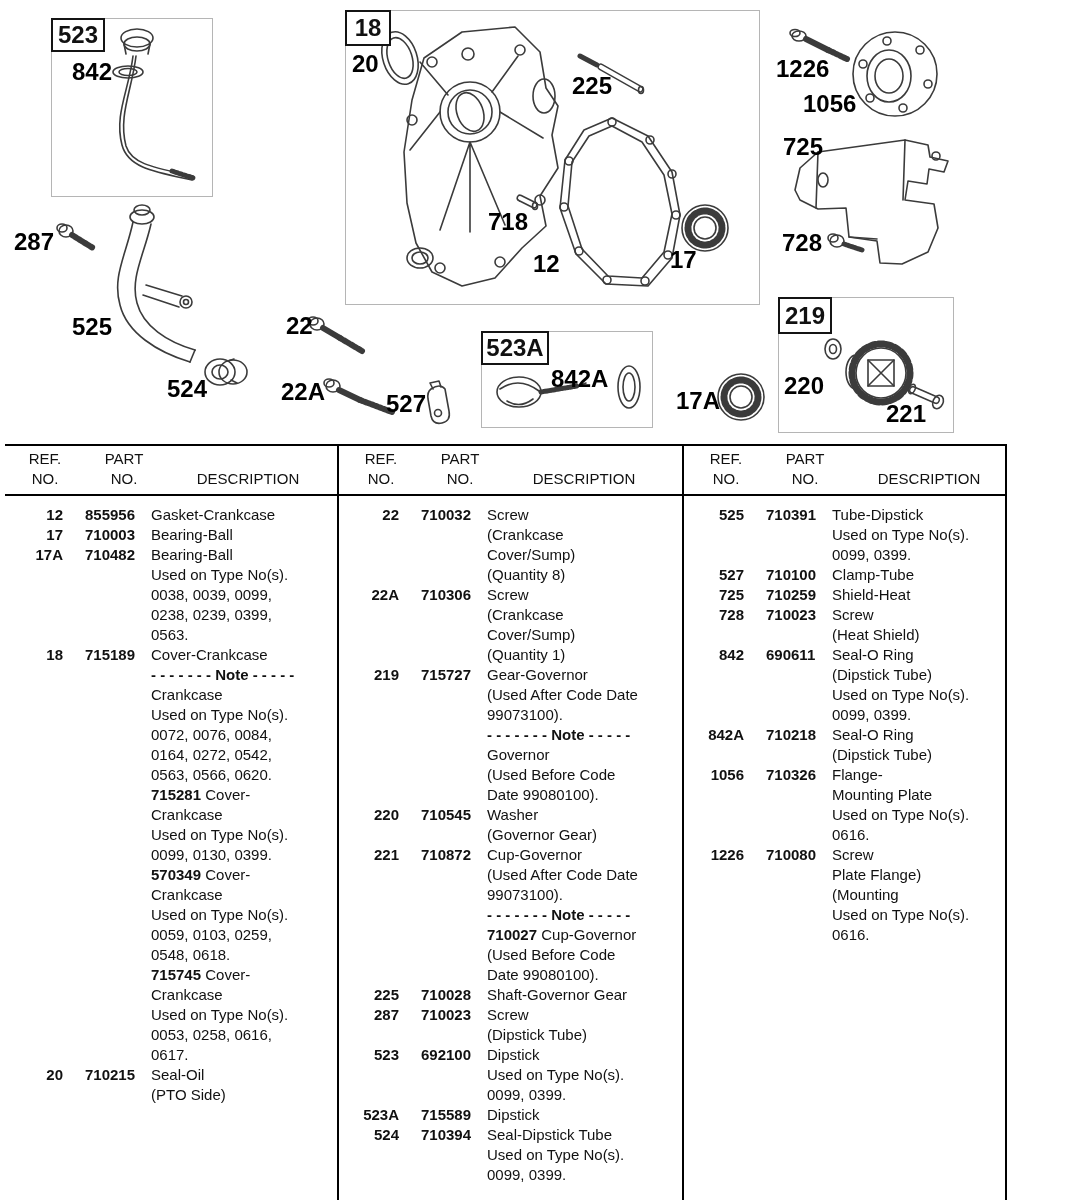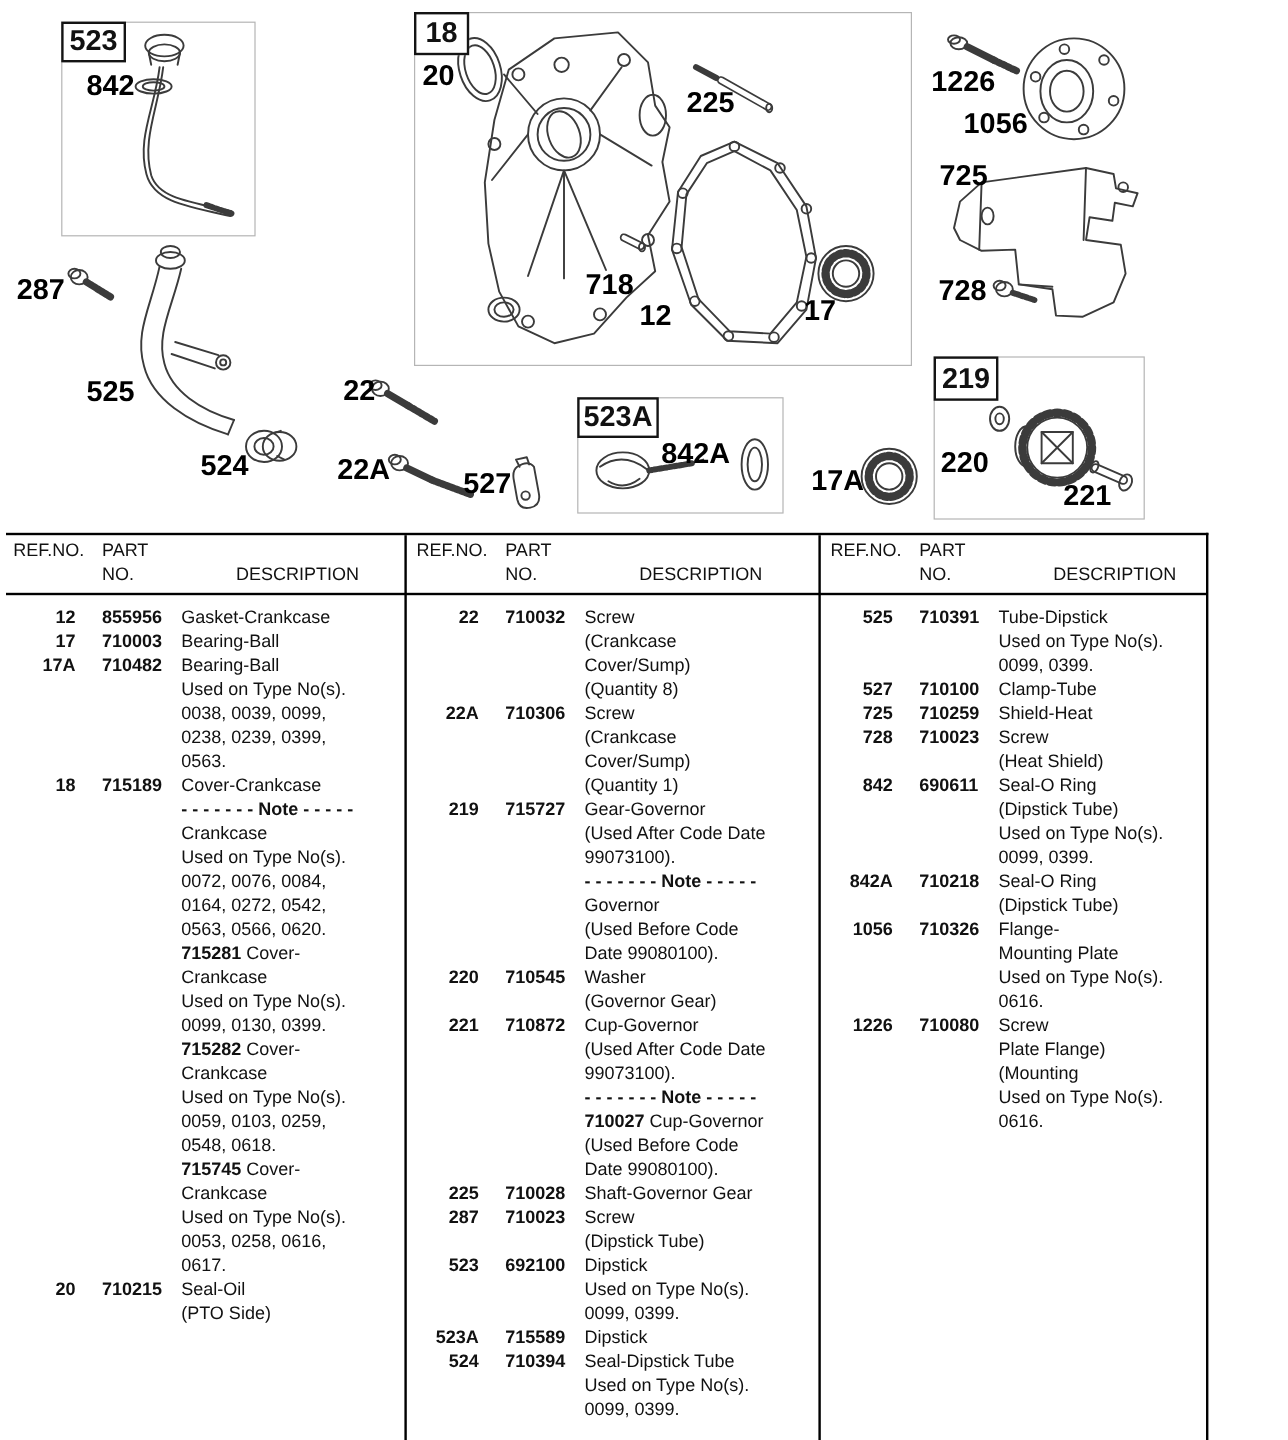--- a/index.html
+++ b/index.html
@@ -14,22 +14,22 @@
   .dlabel{position:absolute;font-weight:bold;font-size:24px;color:#000;z-index:4;white-space:nowrap;}
   svg.art{position:absolute;left:0;top:0;z-index:2;pointer-events:none;}
   
   .table-wrap{position:absolute;left:5px;top:444px;width:1000px;height:756px;
               border-top:2px solid #000;border-right:2px solid #000;font-size:15px;}
   .vrule{position:absolute;top:0;width:2px;height:756px;background:#000;}
   .hrule{position:absolute;left:0;top:48px;width:100%;height:2px;background:#000;}
   .tcol{position:absolute;top:0;height:756px;overflow:hidden;}
   .thead{position:relative;height:50px;}
   .h-ref{position:absolute;left:6px;top:3px;width:68px;text-align:center;
-         display:flex;flex-direction:row;line-height:20px;}
-  .h-part{position:absolute;left:80px;top:3px;width:78px;text-align:left;
+         display:flex;flex-direction:column;line-height:20px;}
+  .h-part{position:absolute;left:80px;top:3px;width:78px;text-align:center;
           display:flex;flex-direction:column;line-height:20px;}
   .h-desc{position:absolute;left:150px;top:23px;width:186px;text-align:center;line-height:20px;}
   .rows{padding-top:9px;}
   .trow{display:flex;height:20px;line-height:20px;}
   .c-ref{width:58px;text-align:right;font-weight:bold;flex:none;}
   .c-part{width:66px;margin-left:22px;font-weight:bold;flex:none;}
   .c-desc{flex:1;}
   .c-desc.b{font-weight:bold;}
   .c-desc b{font-weight:bold;}
 </style>
@@ -248,21 +248,21 @@
     <div class="dlabel" style="left:14px;top:228px;">287</div>
     <div class="dlabel" style="left:72px;top:313px;">525</div>
     <div class="dlabel" style="left:167px;top:375px;">524</div>
     <div class="dlabel" style="left:286px;top:312px;">22</div>
     <div class="dlabel" style="left:281px;top:378px;">22A</div>
     <div class="dlabel" style="left:386px;top:390px;">527</div>
     <div class="dlabel" style="left:551px;top:365px;">842A</div>
     <div class="dlabel" style="left:676px;top:387px;">17A</div>
     <div class="dlabel" style="left:352px;top:50px;">20</div>
     <div class="dlabel" style="left:572px;top:72px;">225</div>
-    <div class="dlabel" style="left:488px;top:224px;">718</div>
+    <div class="dlabel" style="left:488px;top:208px;">718</div>
     <div class="dlabel" style="left:533px;top:250px;">12</div>
     <div class="dlabel" style="left:670px;top:246px;">17</div>
     <div class="dlabel" style="left:776px;top:55px;">1226</div>
     <div class="dlabel" style="left:803px;top:90px;">1056</div>
     <div class="dlabel" style="left:783px;top:133px;">725</div>
     <div class="dlabel" style="left:782px;top:229px;">728</div>
     <div class="dlabel" style="left:784px;top:372px;">220</div>
     <div class="dlabel" style="left:886px;top:400px;">221</div>
   </div>
 
@@ -370,21 +370,21 @@
             <span class="c-desc">Used on Type No(s).</span>
           </div>
           <div class="trow">
             <span class="c-ref"></span>
             <span class="c-part"></span>
             <span class="c-desc">0099, 0130, 0399.</span>
           </div>
           <div class="trow">
             <span class="c-ref"></span>
             <span class="c-part"></span>
-            <span class="c-desc"><b>715282 </b>Cover-</span>
+            <span class="c-desc"><b>570349 </b>Cover-</span>
           </div>
           <div class="trow">
             <span class="c-ref"></span>
             <span class="c-part"></span>
             <span class="c-desc">Crankcase</span>
           </div>
           <div class="trow">
             <span class="c-ref"></span>
             <span class="c-part"></span>
             <span class="c-desc">Used on Type No(s).</span>

